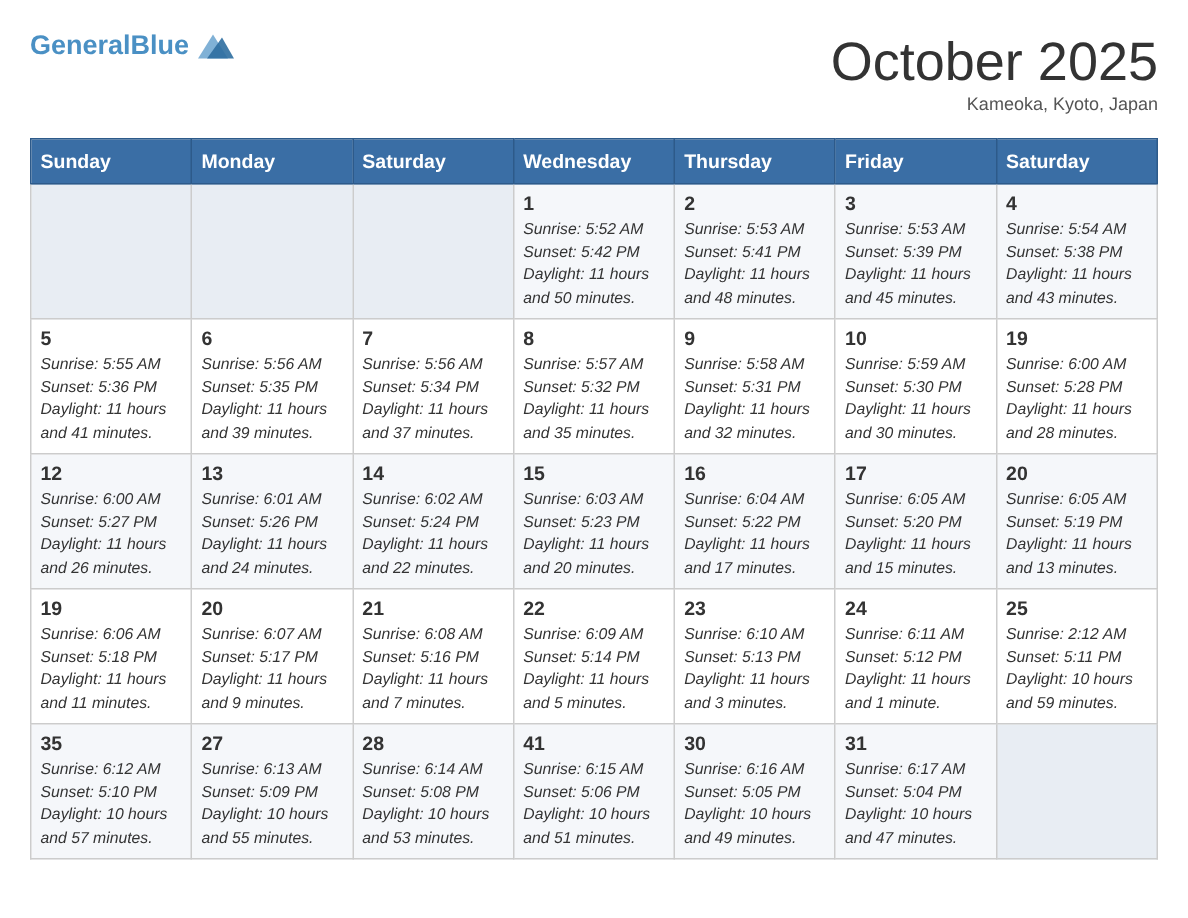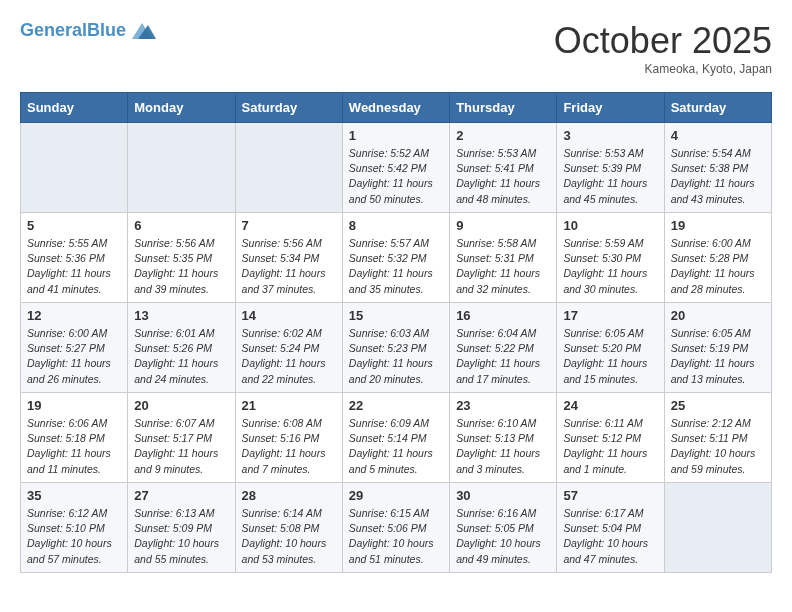--- a/index.html
+++ b/index.html
@@ -298,33 +298,33 @@
 Sunset: 5:09 PM
 Daylight: 10 hours and 55 minutes.</div>
         </td>
         <td>
           <span class="day-number">28</span>
           <div class="day-info">Sunrise: 6:14 AM
 Sunset: 5:08 PM
 Daylight: 10 hours and 53 minutes.</div>
         </td>
         <td>
-          <span class="day-number">29</span>
+          <span class="day-number">41</span>
           <div class="day-info">Sunrise: 6:15 AM
 Sunset: 5:06 PM
 Daylight: 10 hours and 51 minutes.</div>
         </td>
         <td>
           <span class="day-number">30</span>
           <div class="day-info">Sunrise: 6:16 AM
 Sunset: 5:05 PM
 Daylight: 10 hours and 49 minutes.</div>
         </td>
         <td>
-          <span class="day-number">57</span>
+          <span class="day-number">31</span>
           <div class="day-info">Sunrise: 6:17 AM
 Sunset: 5:04 PM
 Daylight: 10 hours and 47 minutes.</div>
         </td>
         <td class="empty-cell"></td>
       </tr>
     </tbody>
 </table>
 
 </body></html>

